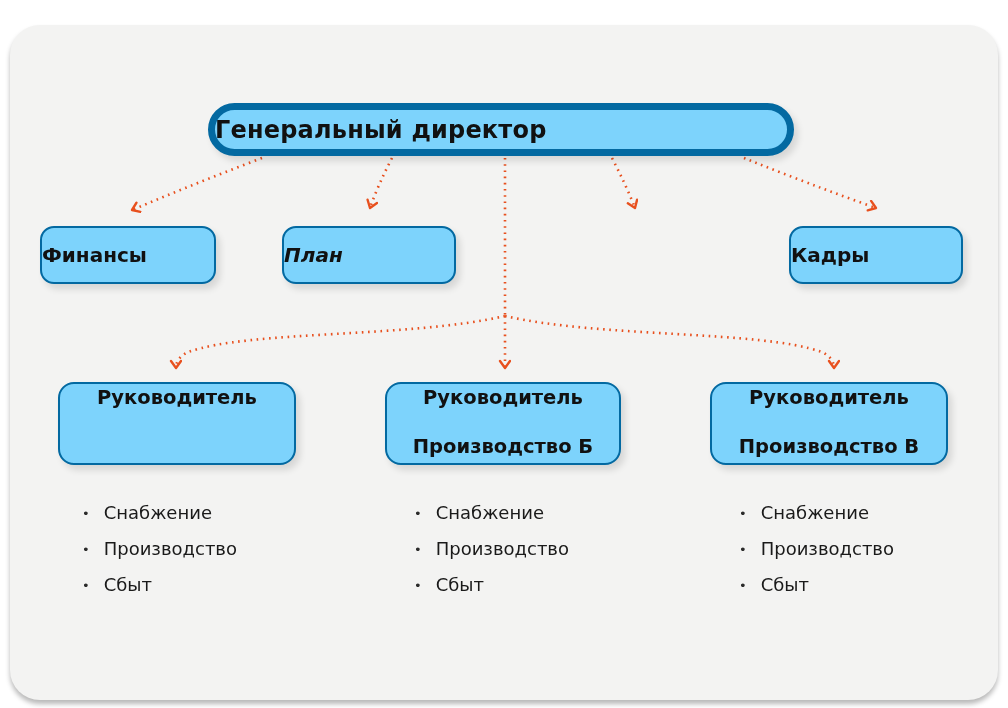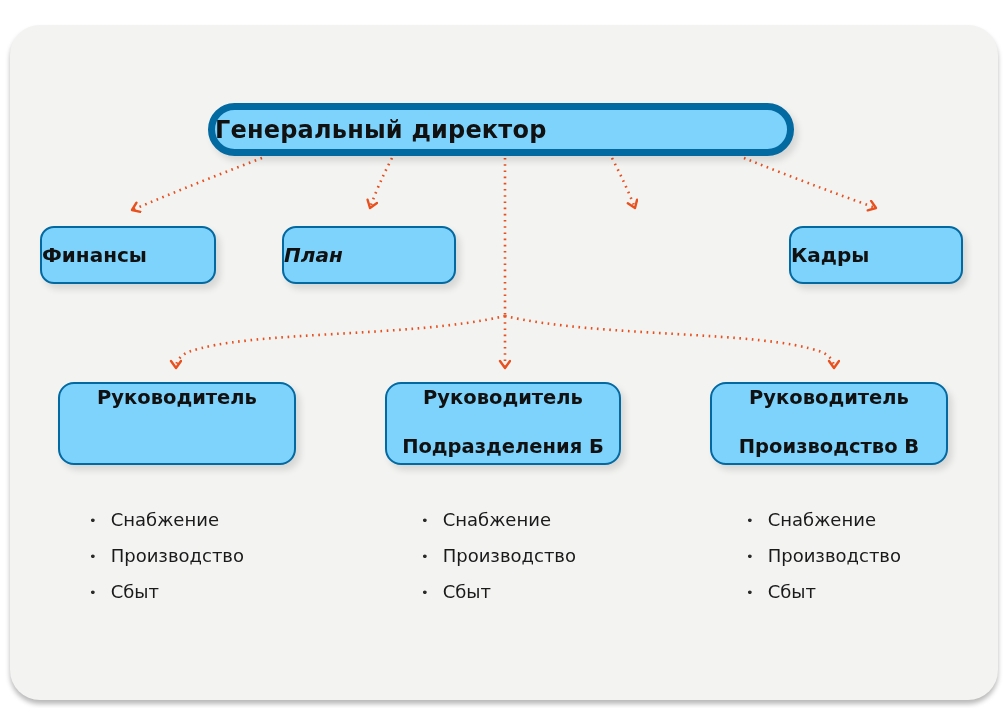--- a/index.html
+++ b/index.html
@@ -31,21 +31,21 @@
   .dept-marketing{left:547px;width:178px;}
   .dept-hr{left:789px;width:174px;}
   .node-division{
     top:382px;height:83px;border-radius:16px;border-width:2.5px;
     font-size:19.5px;line-height:27px;flex-direction:column;gap:22px;
   }
   .div-a{left:58px;width:238px;}
   .div-b{left:385px;width:236px;}
   .div-v{left:710px;width:238px;}
   .func-list{
-    position:absolute;top:490px;margin:11px;padding:0;list-style:none;
+    position:absolute;top:490px;margin:4px;padding:0;list-style:none;
     font-size:18px;color:#1a1a1a;
   }
   .list-a{left:78px;}
   .list-b{left:410px;}
   .list-v{left:735px;}
   .func-list li{
     height:36px;display:flex;align-items:center;
   }
   .func-list li::before{
     content:"•";font-size:13px;color:#2a2a2a;margin-right:14px;position:relative;top:1px;
@@ -87,21 +87,21 @@
   </div>
   <div class="node node-dept dept-hr">
     <span>Кадры</span>
   </div>
 
   <div class="node node-division div-a">
     <span>Руководитель</span>
   </div>
   <div class="node node-division div-b">
     <span>Руководитель</span>
-    <span>Подразделения Б</span>
+    <span>Производство Б</span>
   </div>
   <div class="node node-division div-v">
     <span>Руководитель</span>
     <span>Производство В</span>
   </div>
 
   <ul class="func-list list-a">
     <li>Снабжение</li>
     <li>Производство</li>
     <li>Сбыт</li>

